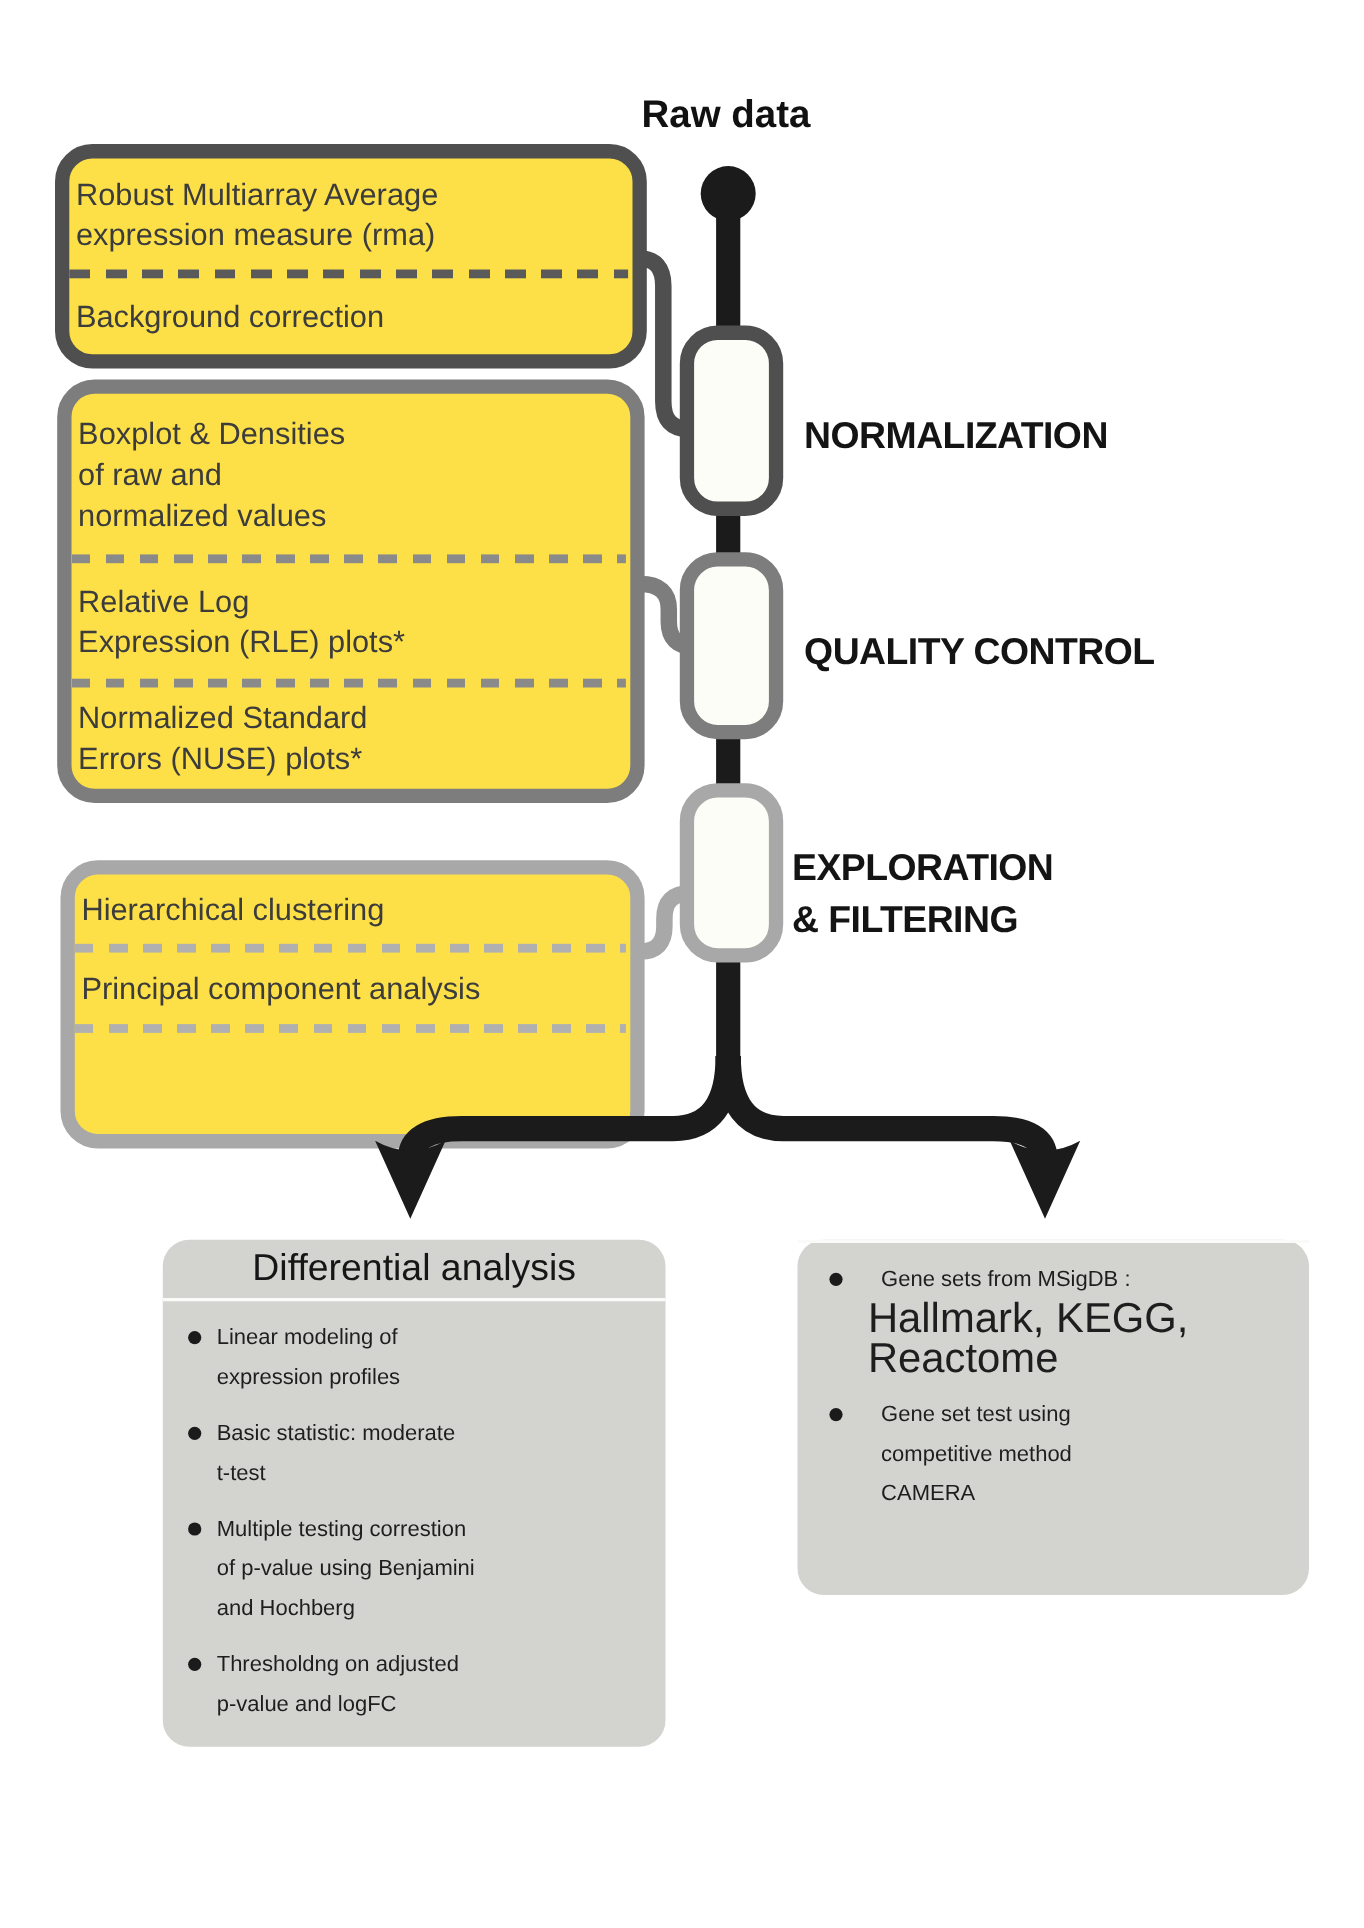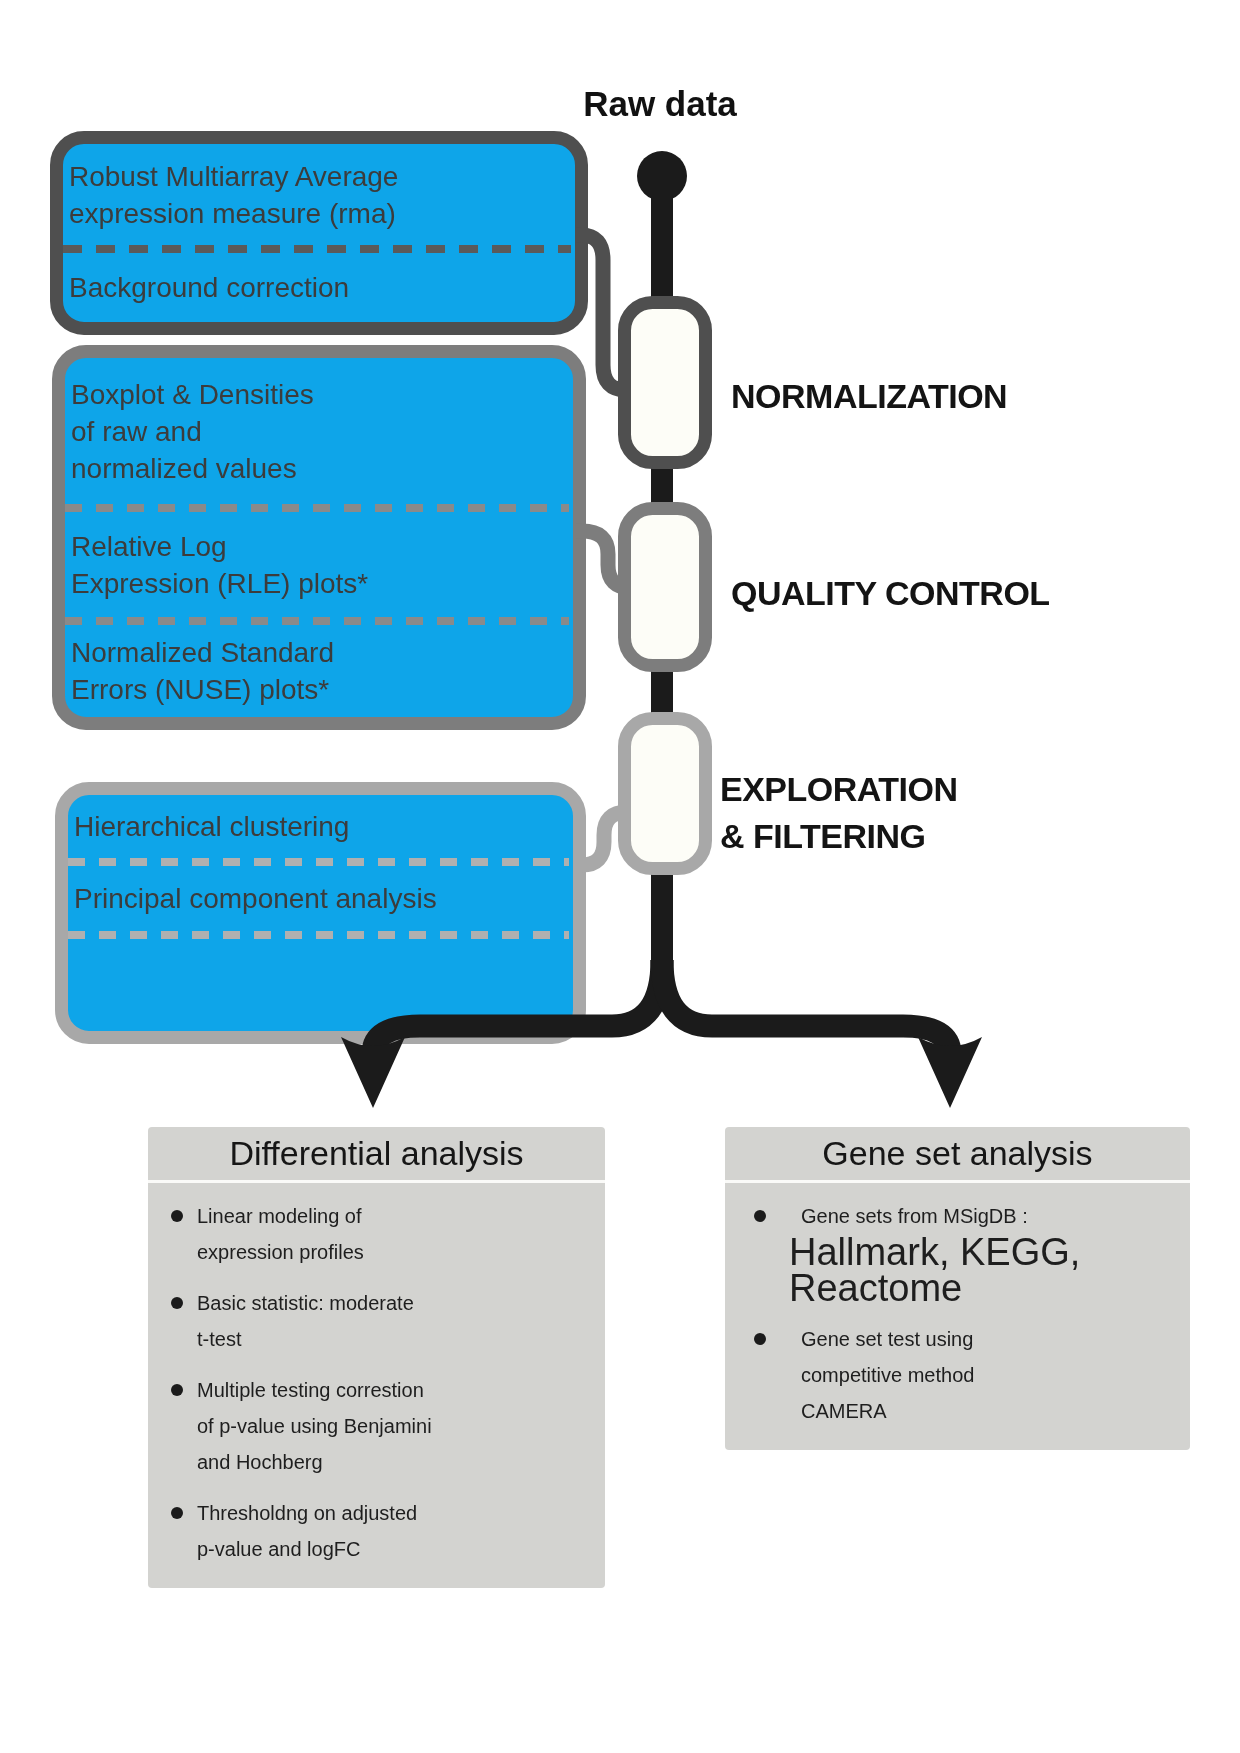--- a/index.html
+++ b/index.html
@@ -13,21 +13,21 @@
     --box-text:#3c3c3c;
     --label-text:#141414;
   }
   html,body{margin:0;padding:0;background:#fff;}
   body{font-family:"Liberation Sans","DejaVu Sans",sans-serif;}
   #stage{position:relative;width:1240px;height:1753px;background:#ffffff;overflow:hidden;}
 
   #flow-svg{position:absolute;left:0;top:0;z-index:2;}
 
   .stage-box{
-    position:absolute;z-index:1;background:#0ea5e9;box-sizing:border-box;
+    position:absolute;z-index:1;background:#fde047;box-sizing:border-box;
     border-style:solid;border-width:13px;border-radius:34px;
     display:flex;flex-direction:column;
   }
   .stage-box .box-row{
     display:flex;align-items:center;flex:none;
     font-size:28px;line-height:37px;color:var(--box-text);
     padding-left:6px;white-space:pre-line;letter-spacing:0px;
   }
   .dash-sep{
     flex:none;height:8px;margin-right:4px;
@@ -45,21 +45,21 @@
   }
   .stage-label{
     position:absolute;z-index:3;font-size:34px;font-weight:bold;
     line-height:47px;letter-spacing:-0.5px;color:var(--label-text);white-space:pre-line;
   }
   #label-normalization{left:731px;top:373px;}
   #label-quality{left:731px;top:570px;}
   #label-exploration{left:720px;top:766px;}
 
   .panel{
-    position:absolute;z-index:1;background:var(--panel-bg);border-radius:4px;
+    position:absolute;z-index:1;background:var(--panel-bg);border-radius:24px;
     box-sizing:border-box;
   }
   .panel-title{
     height:53px;display:flex;align-items:center;justify-content:center;
     font-size:34px;color:#161616;
   }
   .panel-sep{height:3px;background:var(--panel-sep);}
   .panel-body{padding-top:15px;}
   .bullet{
     position:relative;font-size:20px;line-height:36px;color:#1e1e1e;
@@ -149,21 +149,20 @@
 t-test</div>
       <div class="bullet">Multiple testing correstion
 of p-value using Benjamini
 and Hochberg</div>
       <div class="bullet">Thresholdng on adjusted
 p-value and logFC</div>
     </div>
   </div>
 
   <div class="panel panel-gene" style="left:725px;top:1127px;width:465px;height:323px;">
-    <div class="panel-title">Gene set analysis</div>
     <div class="panel-sep"></div>
     <div class="panel-body">
       <div class="bullet" style="margin-bottom:0">Gene sets from MSigDB :</div>
       <div class="bullet-sub">Hallmark, KEGG,
 Reactome</div>
       <div class="bullet">Gene set test using
 competitive method
 CAMERA</div>
     </div>
   </div>

